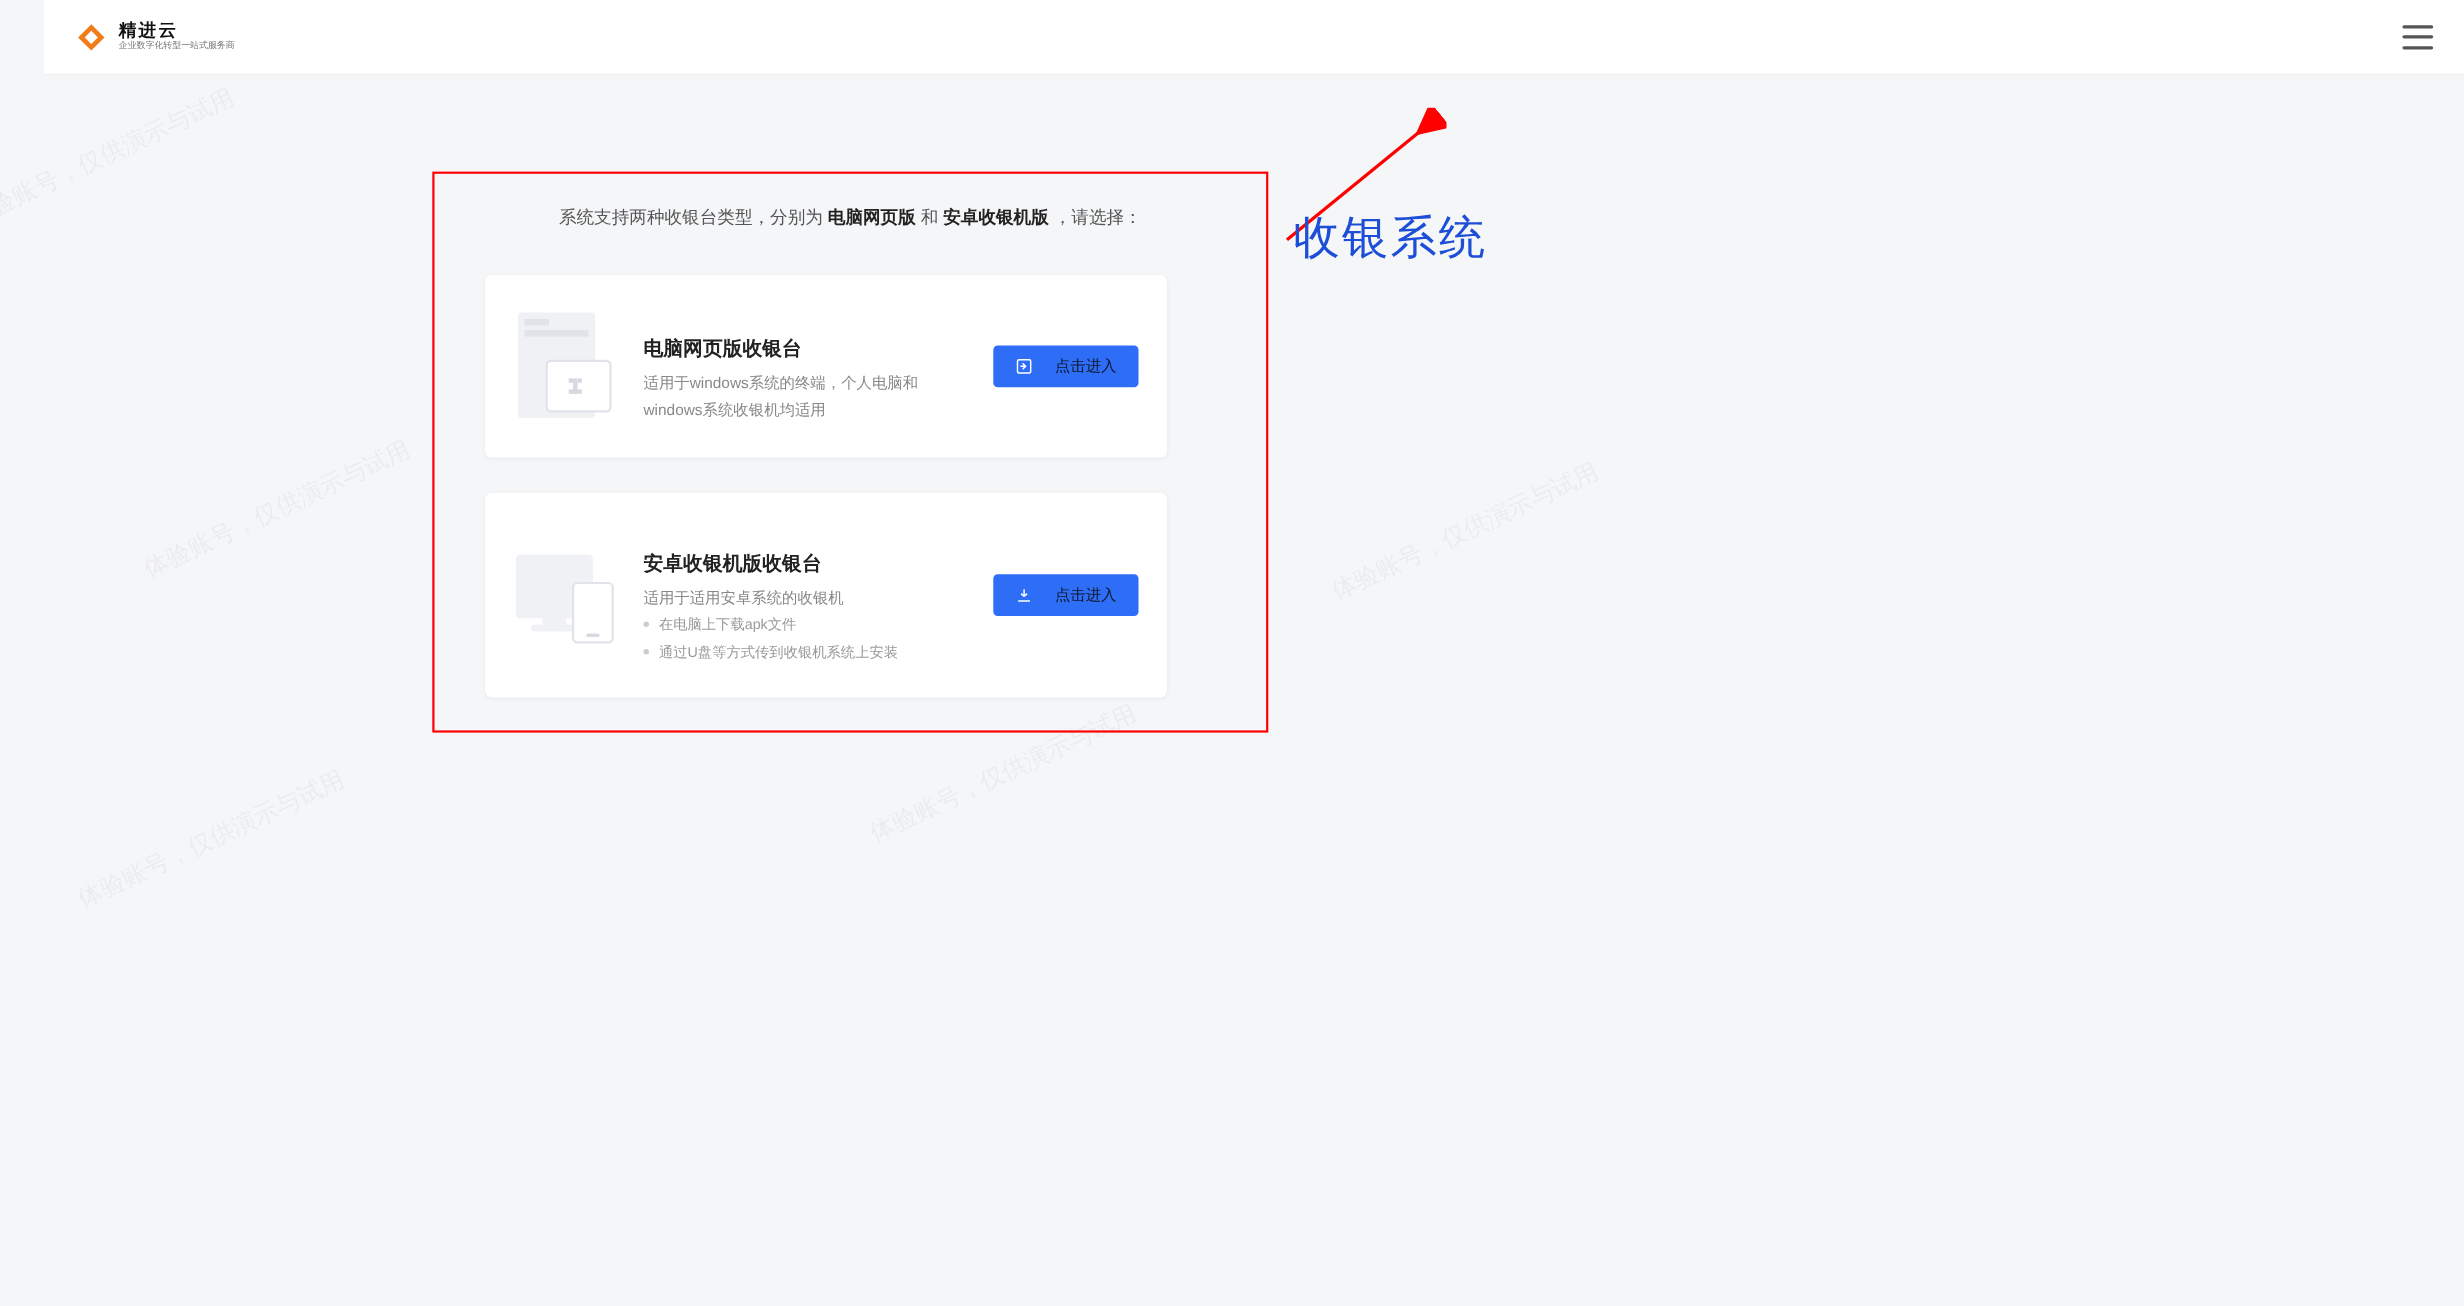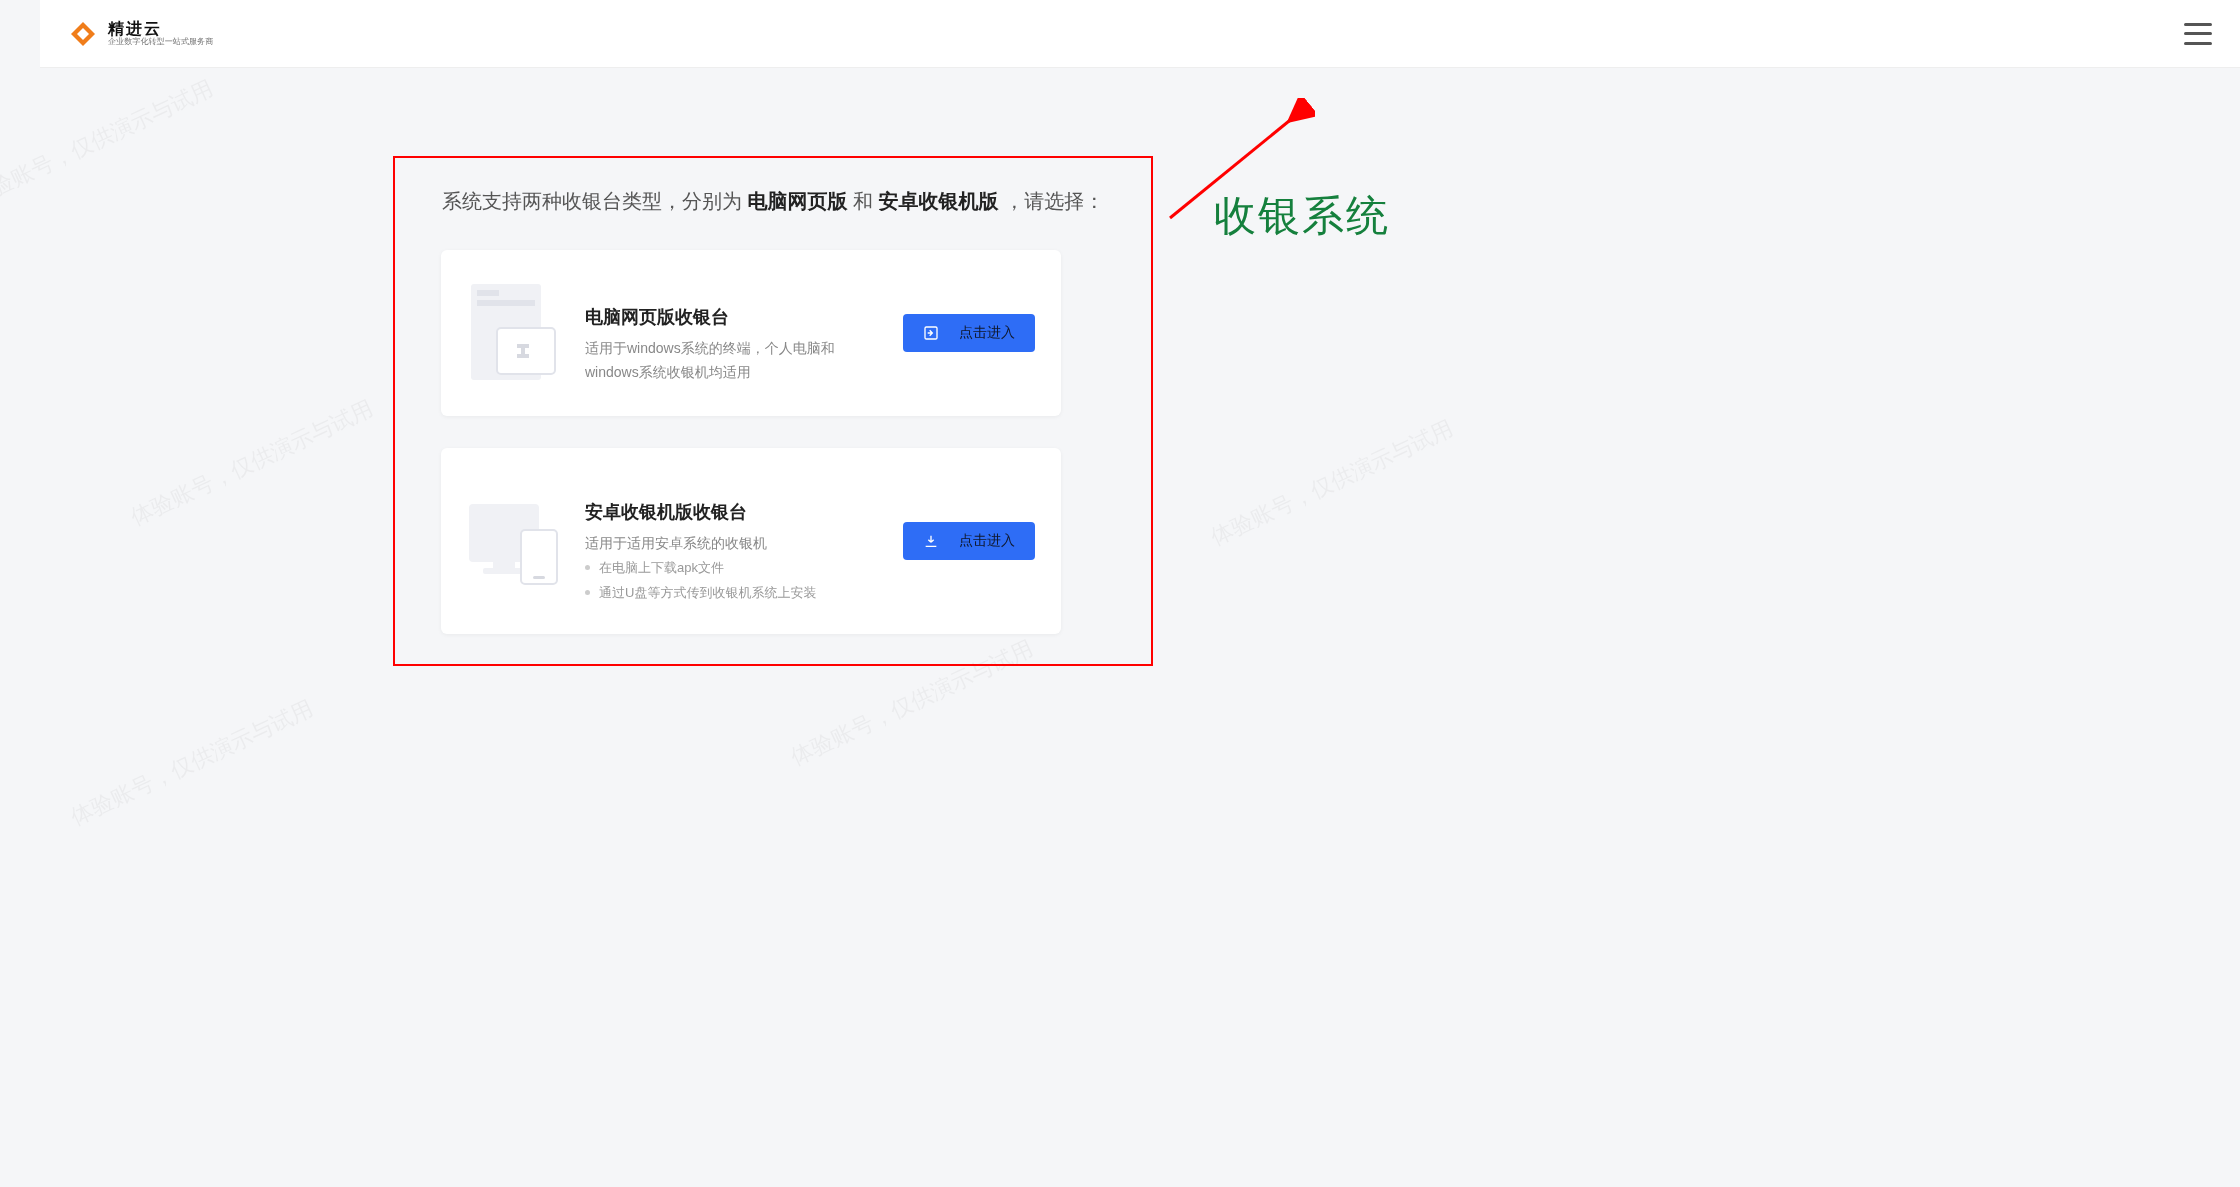--- a/index.html
+++ b/index.html
@@ -42,21 +42,21 @@
   .panel-outline {
     position: absolute;
     left: 393px; top: 88px;
     width: 760px; height: 510px;
     border: 2px solid #ff0000;
   }
   .intro {
     position: absolute;
     left: 0; right:0; top: 30px;
     text-align: center;
-    font-size: 20px;
+    font-size: 16px;
     color: #555;
   }
   .intro b { color: #222; font-weight: 700; }
 
   .card {
     position: absolute;
     left: 46px; width: 620px;
     background: #fff;
     border-radius: 6px;
     box-shadow: 0 1px 4px rgba(0,0,0,.05);
@@ -93,22 +93,22 @@
   .action-btn svg { width:16px; height:16px; }
 
   
   .arrow {
     position: absolute;
     left: 1155px; top: 30px;
     pointer-events: none;
   }
   .annotation-text {
     position: absolute;
-    left: 1214px; top: 120px;
-    color: #15803d;
+    left: 1176px; top: 120px;
+    color: #1d4ed8;
     font-size: 42px;
     letter-spacing: 2px;
     font-weight: 400;
   }
 </style>
 </head>
 <body>
 
 <header class="header">
   <div class="brand">

